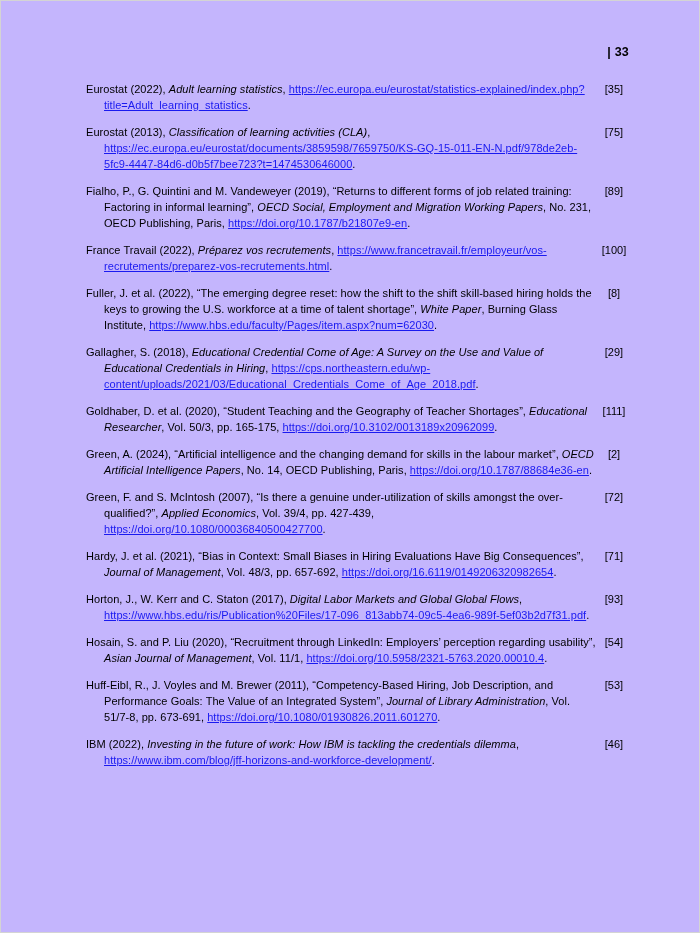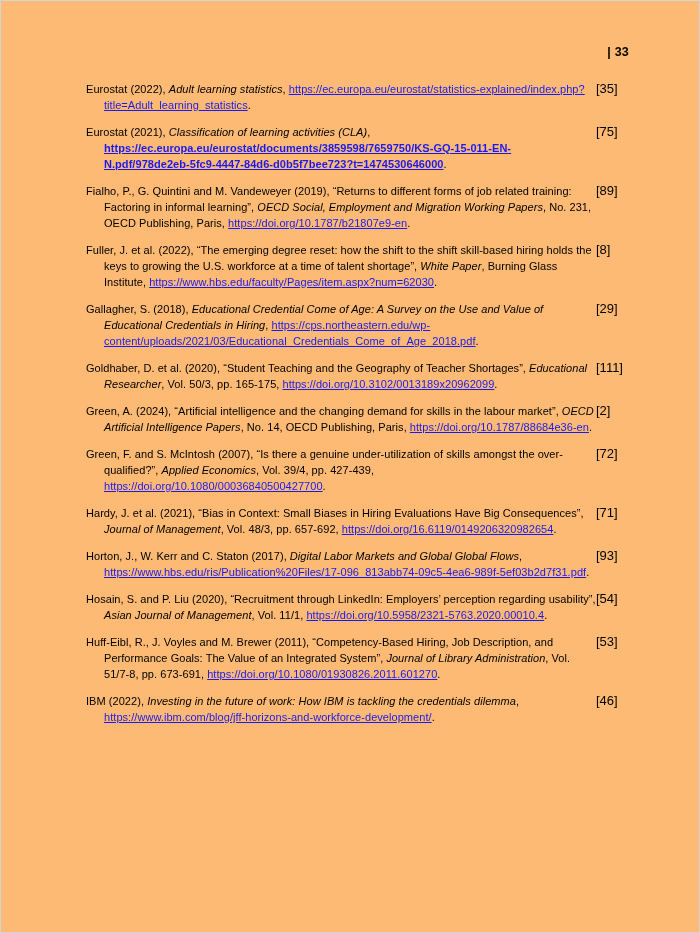--- a/index.html
+++ b/index.html
@@ -10,21 +10,21 @@
   body {
     width: 700px;
     height: 933px;
     position: relative;
     font-family: "Liberation Sans", sans-serif;
     color: #000000;
   }
   .page {
     position: absolute;
     inset: 0;
-    background: #fdba74;
+    background: #c4b5fd;
     border: 1px solid #d4d4d4;
     box-sizing: border-box;
   }
   .page-number {
     position: absolute;
     top: 44px;
     right: 70px;
     font-size: 12.5px;
     font-weight: bold;
     letter-spacing: 0.2px;
@@ -44,22 +44,22 @@
     width: 492px;
     flex: 0 0 492px;
     font-size: 11px;
     line-height: 16px;
     padding-left: 18px;
     text-indent: -18px;
     letter-spacing: 0.05px;
   }
   .ref-num {
     flex: 1 1 auto;
-    text-align: left;
-    font-size: 13px;
+    text-align: center;
+    font-size: 11px;
     line-height: 12px;
     padding-top: 2px;
     white-space: nowrap;
   }
   .it { font-style: italic; }
   a.ref-link {
     color: #1a1af0;
     text-decoration: underline;
     overflow-wrap: anywhere;
     cursor: pointer;
@@ -79,26 +79,30 @@
 <div class="page">
 
   <div class="page-number">| 33</div>
 
   <div class="refs" id="ref-list">
       <div class="ref-row">
         <div class="ref-text"><span class="">Eurostat (2022), </span><span class="it">Adult learning statistics</span><span class="">, </span><a class="ref-link" href="#" style="color: rgb(26, 26, 240);">https://ec.europa.eu/eurostat/statistics-explained/index.php?title=Adult_learning_statistics</a><span class="">.</span></div>
         <div class="ref-num">[35]</div>
       </div>
       <div class="ref-row">
-        <div class="ref-text"><span class="">Eurostat (2021), </span><span class="it">Classification of learning activities (CLA)</span><span class="">, </span><a class="ref-link" href="#" style="color: rgb(26, 26, 240); font-weight: bold;">https://ec.europa.eu/eurostat/documents/3859598/7659750/KS-GQ-15-011-EN-N.pdf/978de2eb-5fc9-4447-84d6-d0b5f7bee723?t=1474530646000</a><span class="">.</span></div>
+        <div class="ref-text"><span class="">Eurostat (2013), </span><span class="it">Classification of learning activities (CLA)</span><span class="">, </span><a class="ref-link" href="#" style="color: rgb(26, 26, 240);">https://ec.europa.eu/eurostat/documents/3859598/7659750/KS-GQ-15-011-EN-N.pdf/978de2eb-5fc9-4447-84d6-d0b5f7bee723?t=1474530646000</a><span class="">.</span></div>
         <div class="ref-num">[75]</div>
       </div>
       <div class="ref-row">
         <div class="ref-text"><span class="">Fialho, P., G. Quintini and M. Vandeweyer (2019), “Returns to different forms of job related training: Factoring in informal learning”, </span><span class="it">OECD Social, Employment and Migration Working Papers</span><span class="">, No. 231, OECD Publishing, Paris, </span><a class="ref-link" href="#" style="color: rgb(26, 26, 240);">https://doi.org/10.1787/b21807e9-en</a><span class="">.</span></div>
         <div class="ref-num">[89]</div>
+      </div>
+      <div class="ref-row">
+        <div class="ref-text"><span class="">France Travail (2022), </span><span class="it">Préparez vos recrutements</span><span class="">, </span><a class="ref-link" href="#" style="color: rgb(26, 26, 240);">https://www.francetravail.fr/employeur/vos-recrutements/preparez-vos-recrutements.html</a><span class="">.</span></div>
+        <div class="ref-num">[100]</div>
       </div>
       <div class="ref-row">
         <div class="ref-text"><span class="">Fuller, J. et al. (2022), “The emerging degree reset: how the shift to the shift skill-based hiring holds the keys to growing the U.S. workforce at a time of talent shortage”, </span><span class="it">White Paper</span><span class="">, Burning Glass Institute, </span><a class="ref-link" href="#" style="color: rgb(26, 26, 240);">https://www.hbs.edu/faculty/Pages/item.aspx?num=62030</a><span class="">.</span></div>
         <div class="ref-num">[8]</div>
       </div>
       <div class="ref-row">
         <div class="ref-text"><span class="">Gallagher, S. (2018), </span><span class="it">Educational Credential Come of Age: A Survey on the Use and Value of Educational Credentials in Hiring</span><span class="">, </span><a class="ref-link" href="#" style="color: rgb(26, 26, 240);">https://cps.northeastern.edu/wp-content/uploads/2021/03/Educational_Credentials_Come_of_Age_2018.pdf</a><span class="">.</span></div>
         <div class="ref-num">[29]</div>
       </div>
       <div class="ref-row">

